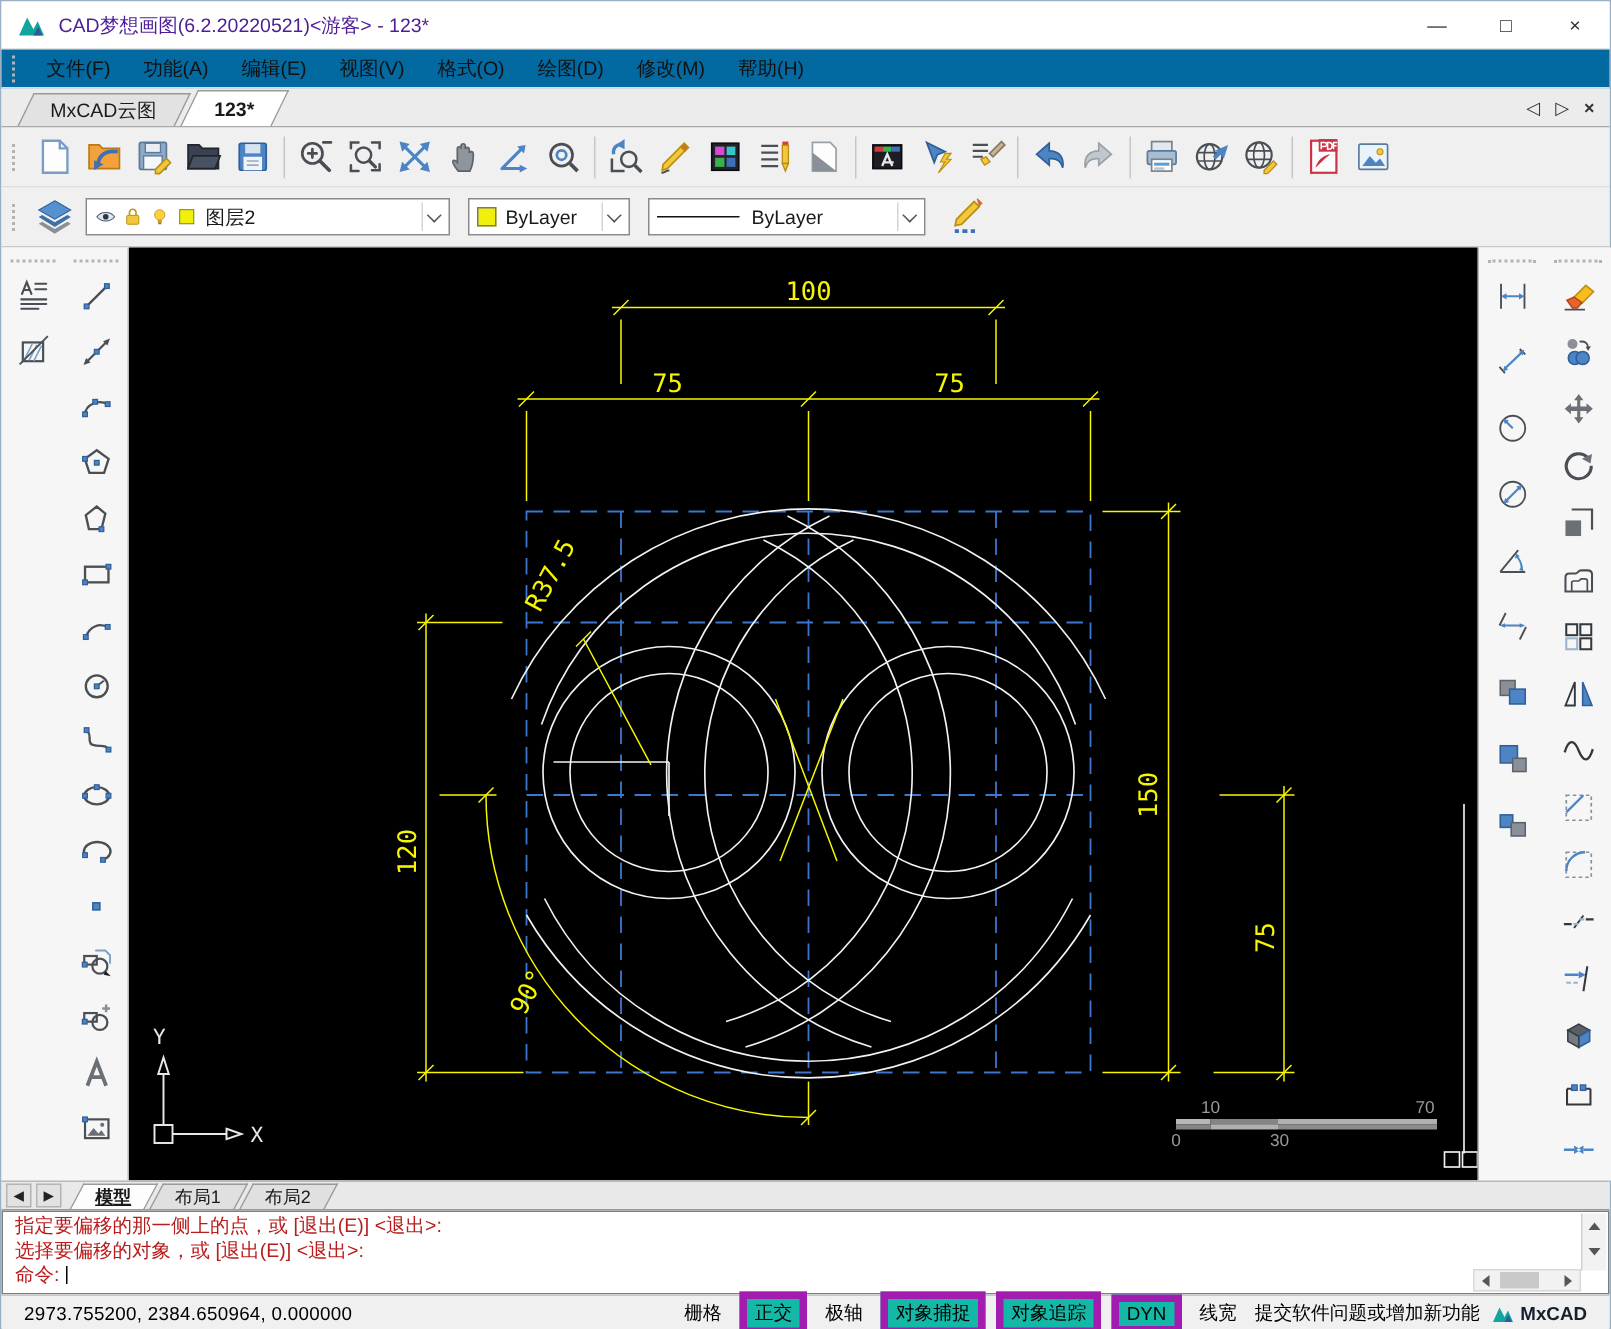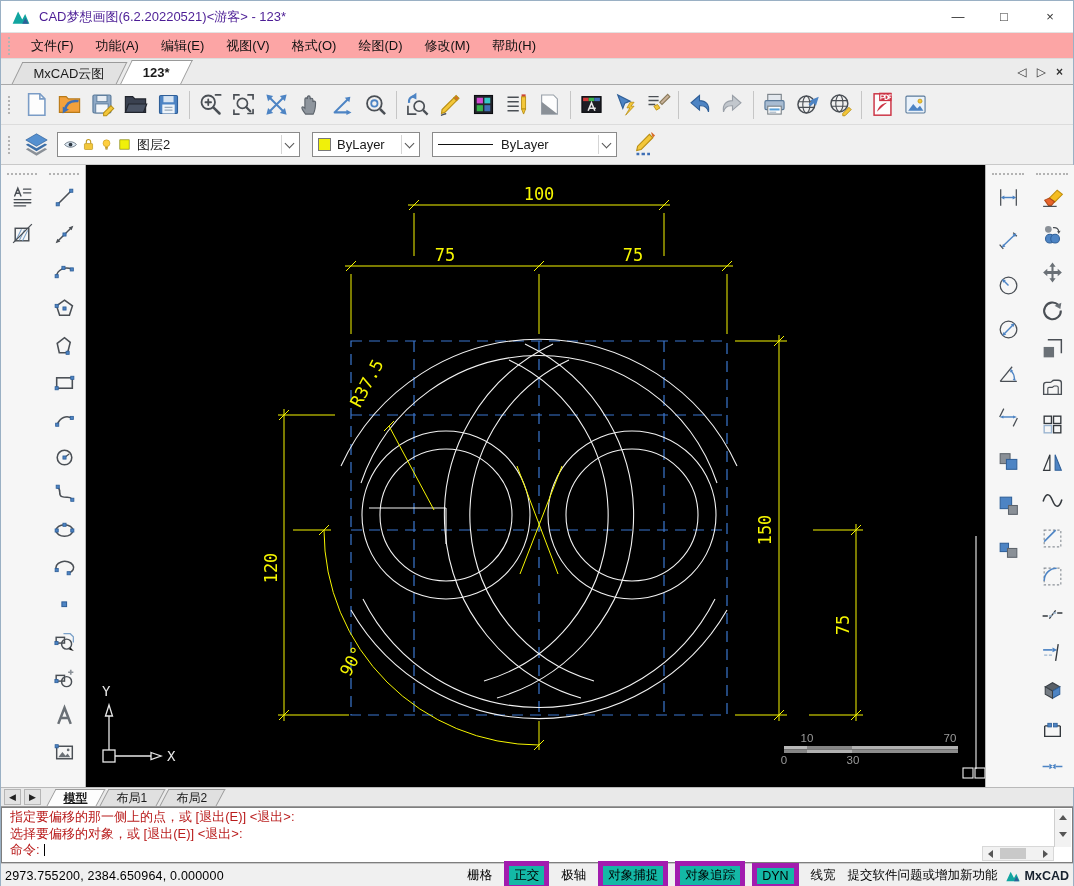--- a/index.html
+++ b/index.html
@@ -8,21 +8,21 @@
   .app{position:relative;width:1074px;height:886px;border:1px solid #9ab0c4}
 
   
   .titlebar{position:absolute;top:0;left:0;right:0;height:32px;background:#fff;display:flex;align-items:center;border-bottom:1px solid #e3e3e3}
   .appicon{width:20px;height:20px;margin:0 8px 0 10px}
   .wtitle{font-size:13px;color:#4c1d95}
   .wincontrols{margin-left:auto;display:flex;height:100%}
   .wbtn{width:46px;height:100%;display:flex;align-items:center;justify-content:center;font-size:13px;color:#333;cursor:default}
 
   
-  .menubar{position:absolute;top:32px;left:0;right:0;height:26px;background:#fca5a5;display:flex;align-items:center;border-bottom:1px solid #dcdcdc}
+  .menubar{position:absolute;top:32px;left:0;right:0;height:26px;background:#0369a1;display:flex;align-items:center;border-bottom:1px solid #dcdcdc}
   .grip{width:4px;height:18px;border-left:2px dotted #b3b3b3;margin:0 8px 0 7px}
   .mitem{padding:3px 11px;font-size:13px;color:#111}
 
   
   .tabbar{position:absolute;top:58px;left:0;right:0;height:26px;background:#ececec;display:flex;align-items:flex-end;border-bottom:1px solid #a9a9a9}
   .dtabs{display:flex;align-items:flex-end;padding-left:16px;height:100%}
   .dtab{height:22px;padding:0 16px;display:flex;align-items:center;border:1px solid #9a9a9a;border-bottom:none;background:#e2e2e2;transform:skewX(-26deg);margin-right:4px}
   .dtab .dlabel{transform:skewX(26deg);font-size:13px;white-space:nowrap}
   .dtab.active{background:#fff;height:24px}
   .dtab.active .dlabel{font-weight:bold}
@@ -82,21 +82,21 @@
   .sbtn{height:17px;display:flex;align-items:center;justify-content:center}
   .tri-up{width:0;height:0;border-left:4px solid transparent;border-right:4px solid transparent;border-bottom:5px solid #555}
   .tri-dn{width:0;height:0;border-left:4px solid transparent;border-right:4px solid transparent;border-top:5px solid #555}
   .tri-l{width:0;height:0;border-top:4px solid transparent;border-bottom:4px solid transparent;border-right:5px solid #555}
   .tri-r{width:0;height:0;border-top:4px solid transparent;border-bottom:4px solid transparent;border-left:5px solid #555}
   .hscroll{position:absolute;right:18px;bottom:1px;width:72px;height:15px;background:#f2f2f2;border:1px solid #d8d8d8;display:flex;align-items:center}
   .hthumb{width:26px;height:11px;background:#c9c9c9;margin:0 2px}
   .hsbtn{width:15px;height:100%;display:flex;align-items:center;justify-content:center}
 
   
-  .statusbar{position:absolute;top:862px;left:0;right:0;height:24px;background:#f0f0f0;border-top:1px solid #c8c8c8;display:flex;align-items:center;font-size:12.5px;padding:0 4px}
+  .statusbar{position:absolute;top:862px;left:0;right:0;height:24px;background:#f0f0f0;border-top:1px solid #c8c8c8;display:flex;align-items:center;font-size:12.5px;padding:0 15px}
   .coords{color:#000;letter-spacing:.2px}
   .sright{margin-left:auto;display:flex;align-items:center;gap:7px}
   .tg{padding:1px 5px;color:#000;white-space:nowrap}
   .tg.boxed{border:5px solid #a21caf;background:#14b8a6}
   .slink{color:#000000;white-space:nowrap}
   .brand{display:flex;align-items:center;gap:4px;font-weight:bold;color:#16212e}
   .brand svg{width:16px;height:16px}
 </style>
 </head>
 <body>

